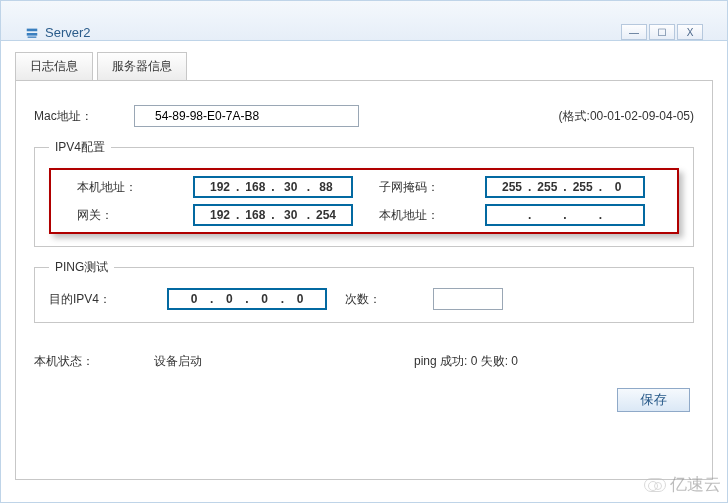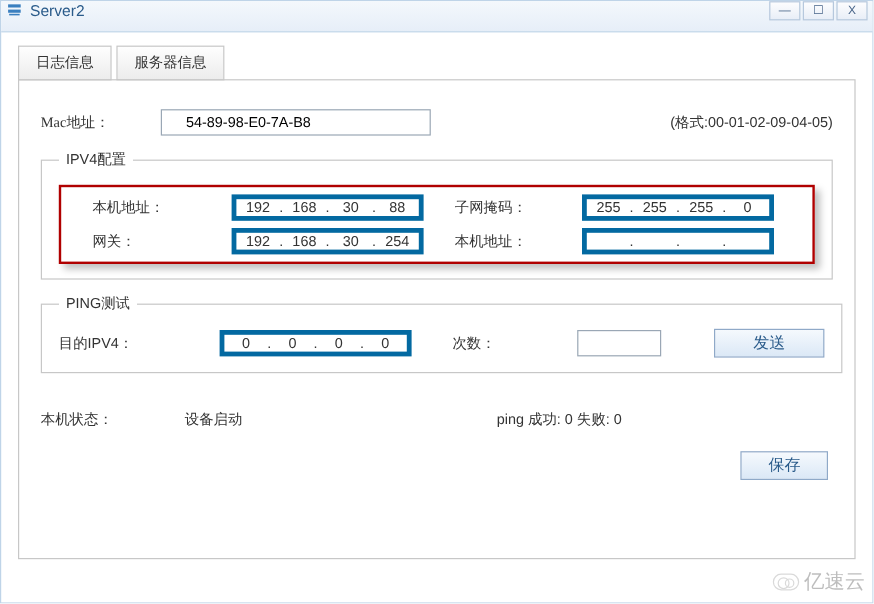--- a/index.html
+++ b/index.html
@@ -1,39 +1,39 @@
 <!DOCTYPE html>
 <html><head>
 <meta charset="utf-8">
 <style>
   * { box-sizing: border-box; }
   body { margin: 0; font-family: "Microsoft YaHei", Tahoma, sans-serif; font-size: 12px; background: #fff; color: #333; }
   .window { width: 728px; height: 503px; border: 1px solid #bfd4e8; position: relative; background: #fff; }
-  .titlebar { height: 26px; background: linear-gradient(#f4f8fc,#e6eef8); border-bottom: 1px solid #bfd4e8; display: flex; align-items: flex-start; padding: 0 4px; }
+  .titlebar { height: 40px; background: linear-gradient(#f4f8fc,#e6eef8); border-bottom: 1px solid #bfd4e8; display: flex; align-items: flex-end; padding: 0 24px; }
   .titlebar .icon { width: 14px; height: 14px; margin-right: 6px; }
   .titlebar .title { color: #2a5b8a; font-size: 13px; flex: 1; }
   .winbtns { display: flex; gap: 2px; }
   .winbtn { width: 26px; height: 16px; border: 1px solid #b6c8dd; background: linear-gradient(#fdfdfe,#e8eef7); display: flex; align-items: center; justify-content: center; font-size: 10px; color: #4a668a; cursor: pointer; }
   .body { padding: 10px 14px 10px 14px; }
   .tabs { display: flex; gap: 4px; }
   .tab { padding: 5px 14px; border: 1px solid #c7c7c7; background: linear-gradient(#fefefe,#ececec); cursor: pointer; position: relative; top: 1px; }
   .tab.active { background: #fff; border-bottom: 1px solid #fff; }
   .tabpanel { border: 1px solid #c7c7c7; padding: 14px 18px 14px 18px; min-height: 400px; }
   .row { display: flex; align-items: center; margin: 10px 0; }
-  .lbl { width: 100px; font-family: Liberation Serif, serif; }
+  .lbl { width: 100px; }
   .macinput { width: 225px; height: 22px; border: 1px solid #9aa7b5; padding: 2px 20px; font-size: 12px; }
   .hint { margin-left: auto; color: #333; }
   fieldset { border: 1px solid #c7c7c7; margin: 12px 0 10px 0; padding: 12px 14px; position: relative; }
   legend { padding: 0 6px; color: #333; }
   .highlight { border: 2px solid #b00000; padding: 6px 10px; box-shadow: 4px 4px 6px rgba(0,0,0,.25); }
   .grid2 { display: grid; grid-template-columns: 90px 160px 80px 160px; gap: 6px 26px; align-items: center; margin-left: 16px; }
-  .ipbox { display: flex; align-items: center; justify-content: space-between; gap: 4px; border: 4px solid #0369a1; height: 22px; padding: 0 6px; background: #fff; }
+  .ipbox { display: flex; align-items: center; justify-content: center; gap: 4px; border: 2px solid #0369a1; height: 22px; padding: 0 6px; background: #fff; font-weight: bold; }
   .ipbox span.oct { min-width: 24px; text-align: center; }
   .ipbox span.dot { color: #333; }
-  .grid3 { display: grid; grid-template-columns: 100px 160px 70px 80px 92px; gap: 10px 34px; align-items: center; }
+  .grid3 { display: grid; grid-template-columns: 100px 160px 70px 80px 92px; gap: 10px 18px; align-items: center; }
   .numinput { width: 70px; height: 22px; border: 1px solid #9aa7b5; background: #fff; }
   .btn { height: 24px; padding: 0 22px; border: 1px solid #8fa9c8; background: linear-gradient(#f5f9fd,#dbe8f6); color: #2a5b8a; cursor: pointer; }
   .statusline { display: flex; margin-top: 30px; }
   .statusline .s1 { width: 120px; }
   .statusline .s2 { width: 260px; }
   .statusline .s3 { flex: 1; text-align: left; }
   .savebar { text-align: right; margin-top: 18px; padding-right: 4px; }
   .watermark { position: absolute; right: 6px; bottom: 6px; opacity: .55; display: flex; align-items: center; gap: 4px; color: #888; font-size: 17px; }
   .watermark .wm-icon { width: 22px; height: 14px; border: 1px solid #bbb; border-radius: 7px; position: relative; }
   .watermark .wm-icon::before, .watermark .wm-icon::after { content:""; position:absolute; border:1px solid #bbb; border-radius:50%; }
@@ -128,21 +128,20 @@
             <span class="oct">0</span>
               <span class="dot">.</span>
             <span class="oct">0</span>
               <span class="dot">.</span>
             <span class="oct">0</span>
               <span class="dot">.</span>
             <span class="oct">0</span>
           </div>
           <div>次数：</div>
           <input class="numinput" value="" style="">
-          <button class="btn">发送</button>
         </div>
       </fieldset>
 
       <div class="statusline">
         <div class="s1">本机状态：</div>
         <div class="s2">设备启动</div>
         <div class="s3">ping 成功: 0 失败: 0</div>
       </div>
 
       <div class="savebar">

